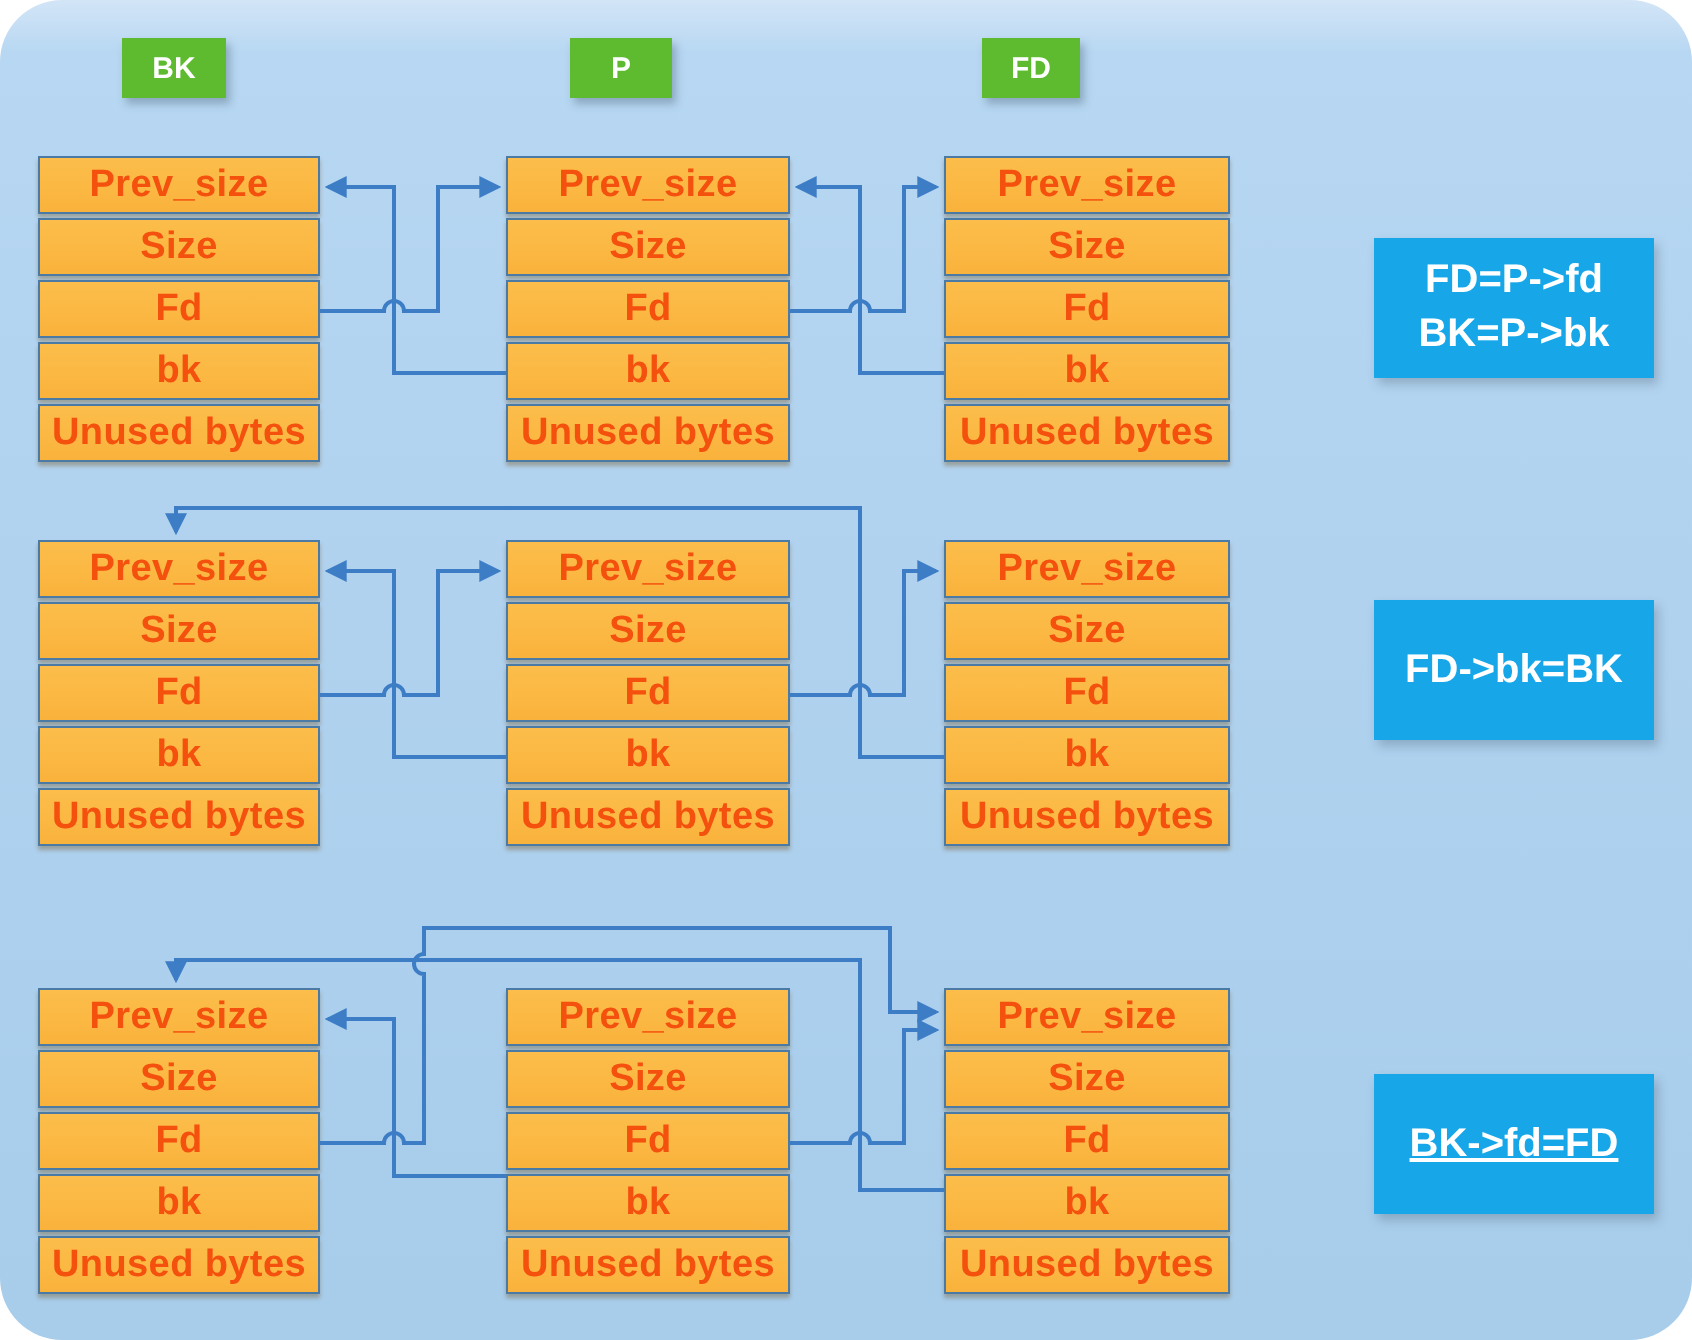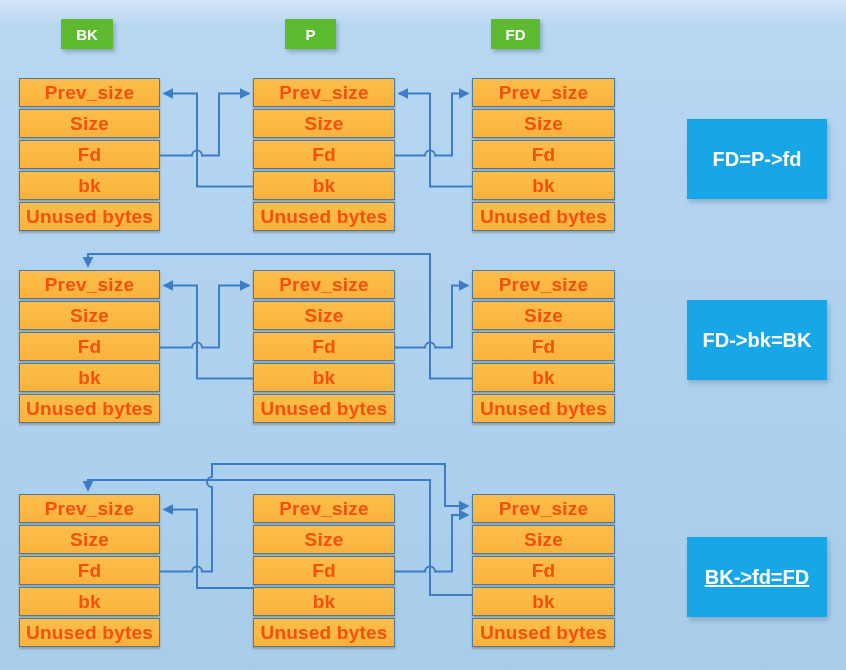--- a/index.html
+++ b/index.html
@@ -6,20 +6,21 @@
     margin: 0;
     padding: 0;
     font-family: "Liberation Sans", sans-serif;
   }
   .canvas {
     position: relative;
     width: 846px;
     height: 670px;
     overflow: hidden;
     background: linear-gradient(180deg, #d3e5f7 0%, #b7d7f2 4%, #b0d2ef 45%, #a7cdeb 100%);
+    border-radius: 31px;
   }
   .connector-layer {
     position: absolute;
     left: 0; top: 0;
     width: 846px; height: 670px;
     pointer-events: none;
   }
   .tag {
     position: absolute;
     display: flex;
@@ -46,21 +47,21 @@
     font-size: 19px;
     display: flex;
     align-items: center;
     justify-content: center;
     box-shadow: 0 2px 2px rgba(110,70,10,0.35);
     letter-spacing: 0.2px;
   }
   .op-box {
     position: absolute;
     width: 140px;
-    height: 80px;
+    height: 70px;
     background: #17a7e8;
     color: #ffffff;
     font-weight: bold;
     font-size: 20px;
     display: flex;
     flex-direction: column;
     align-items: center;
     justify-content: center;
     line-height: 1.35;
     box-shadow: 2px 3px 5px rgba(60,80,100,0.30);
@@ -137,20 +138,21 @@
   <div class="chunk" style="left:472px; top:494px; width:143px;">
       <div class="cell">Prev_size</div>
       <div class="cell">Size</div>
       <div class="cell">Fd</div>
       <div class="cell">bk</div>
       <div class="cell">Unused bytes</div>
     </div>
 
   <div class="op-box" style="left:687px; top:119px;">
       <div>FD=P-&gt;fd</div>
+      <div>BK=P-&gt;bk</div>
     </div>
   <div class="op-box" style="left:687px; top:300px;">
       <div>FD-&gt;bk=BK</div>
     </div>
   <div class="op-box" style="left:687px; top:537px;text-decoration:underline;">
       <div>BK-&gt;fd=FD</div>
     </div>
 
   <svg class="connector-layer" width="846" height="670" viewBox="0 0 846 670" xmlns="http://www.w3.org/2000/svg">
     <defs>

